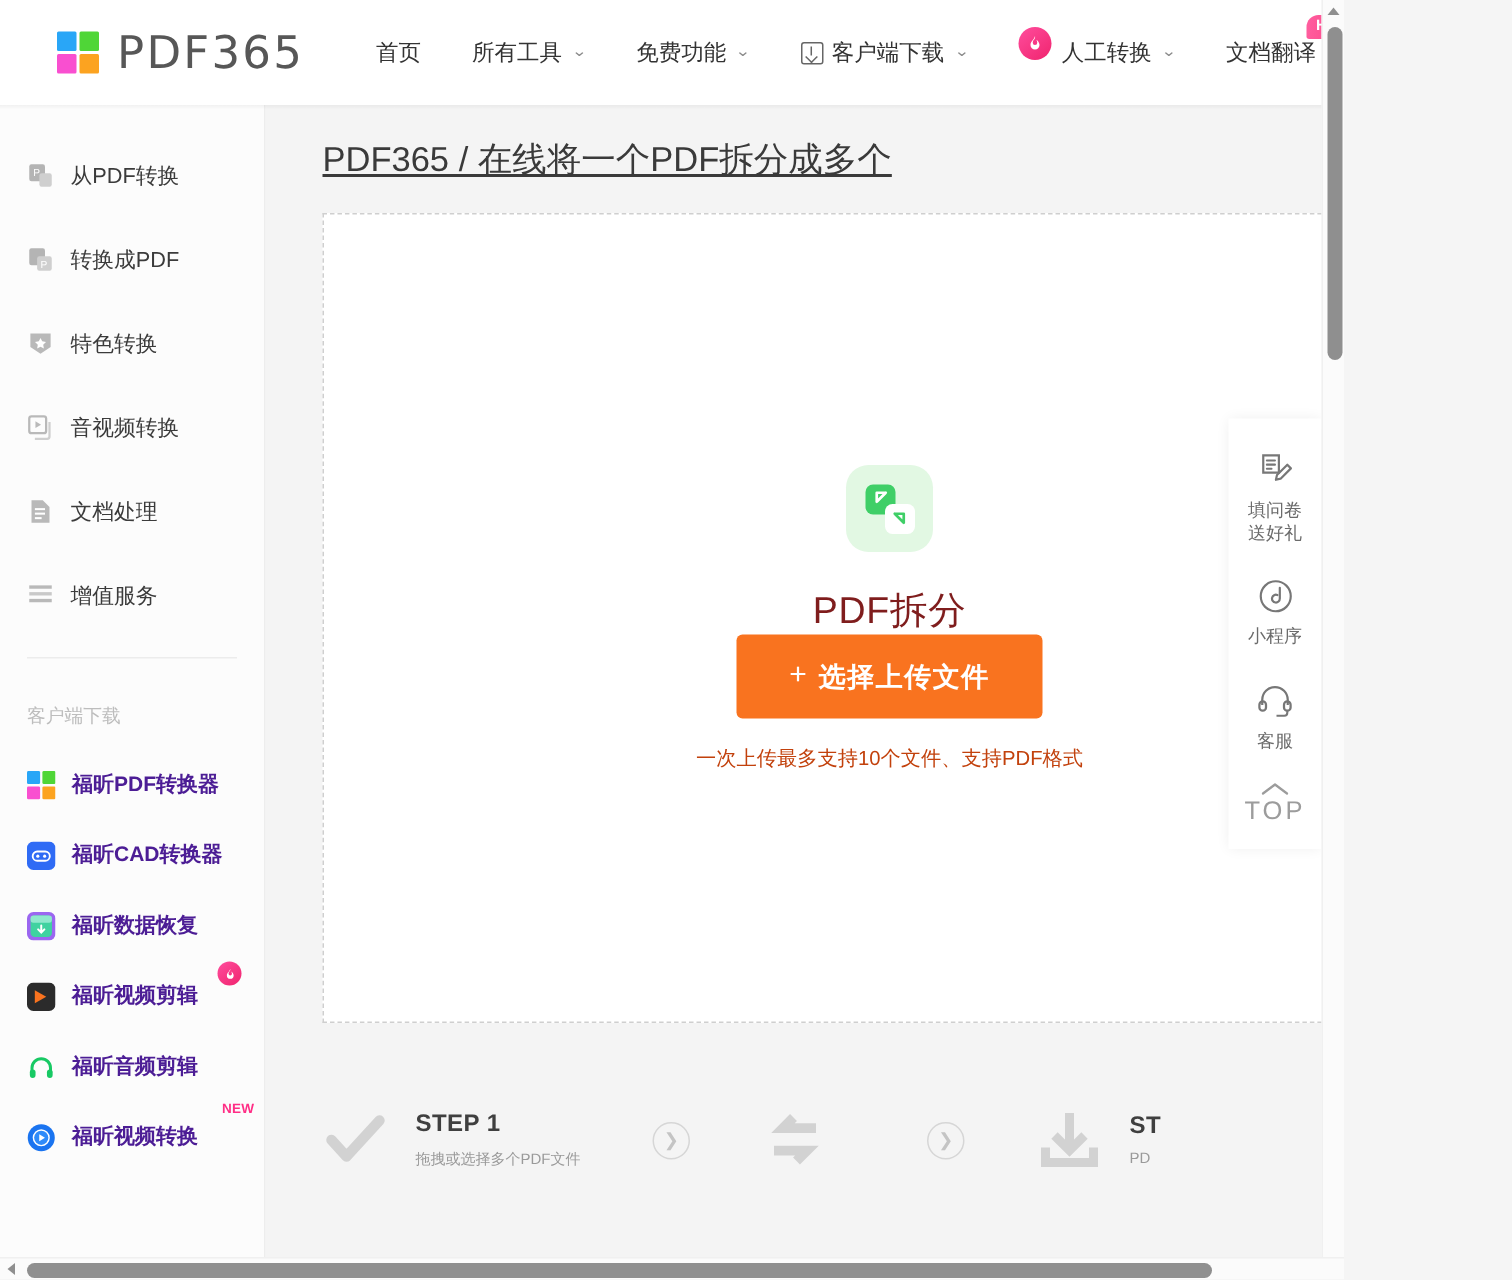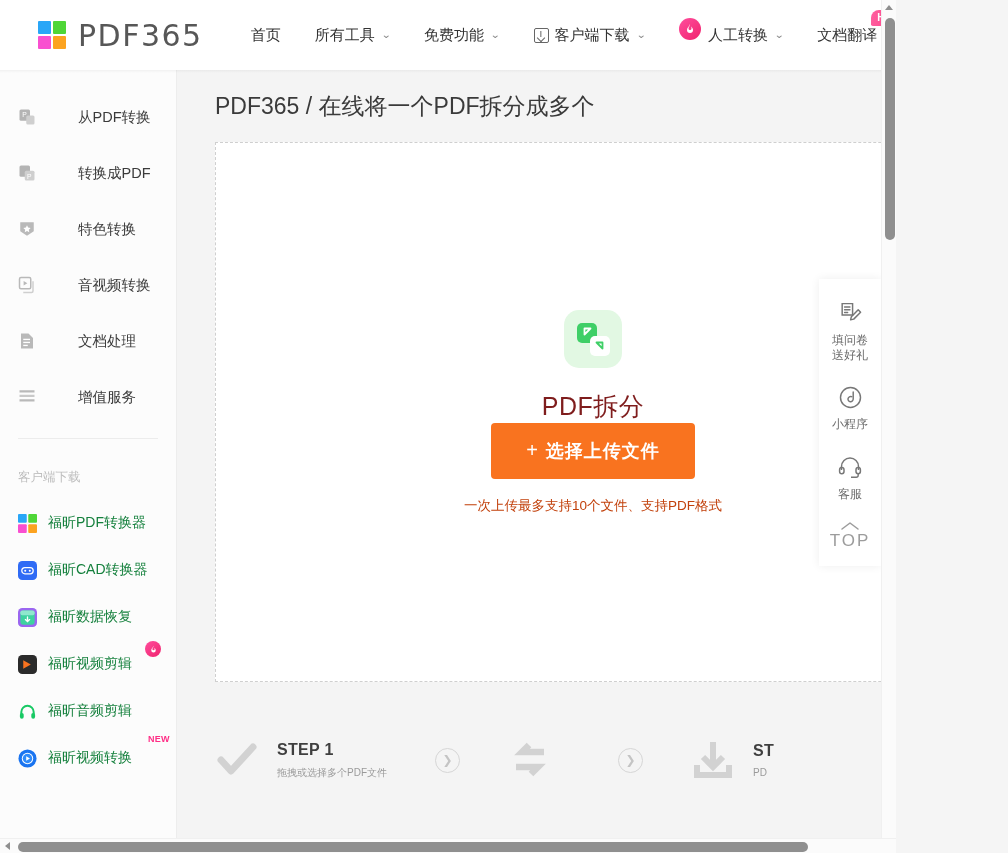--- a/index.html
+++ b/index.html
@@ -108,32 +108,32 @@
   }
   .side-item {
     display: flex; align-items: center;
     height: 30px; margin: 0 0 0 18px;
     cursor: pointer;
   }
   .side-item .s-ico { width: 18px; height: 18px; margin-right: 11px; flex: none; }
   .side-item .s-lbl { font-size: 14.5px; color: #3b3b3b; white-space: nowrap; }
 
   #side-top { padding-top: 32px; }
-  #side-top .side-item { margin-bottom: 26px; gap: 31px; }
+  #side-top .side-item { margin-bottom: 26px; }
 
   #side-divider {
     height: 1px; background: #ececec; margin: 6px 18px 0 18px;
   }
   #side-sub-title {
     font-size: 12.5px; color: #bdbdbd;
     margin: 30px 0 0 18px;
   }
   #side-apps { padding-top: 22px; }
   #side-apps .side-item { margin-bottom: 17px; position: relative; }
-  #side-apps .s-lbl { font-weight: normal; font-size: 14px; color: #15803d; }
+  #side-apps .s-lbl { font-weight: bold; font-size: 14px; color: #4c1d95; }
   .app-ico {
     width: 19px; height: 19px; border-radius: 4px; margin-right: 11px;
     flex: none; display: block; position: relative;
   }
   .mini-flame {
     position: absolute; width: 16px; height: 16px; border-radius: 50%;
     background: linear-gradient(140deg, #ff4d9d 0%, #f0246e 100%);
     display: flex; align-items: center; justify-content: center;
     top: -8px; left: 127px;
   }
@@ -147,21 +147,21 @@
     position: absolute; left: 177px; top: 70px;
     width: 816px; height: 769px;
     background: #f4f4f4;
     overflow: hidden;
   }
   #title-bar {
     display: flex; align-items: center;
     padding: 0 22px 0 38px;
     height: 72px;
   }
-  #page-title { font-size: 23px; color: #3a3a3a; font-weight: 400; }
+  #page-title { font-size: 23px; color: #3a3a3a; font-weight: 400; text-decoration: underline; }
   #mobile-icon {
     margin-left: auto;
     width: 22px; height: 22px; border-radius: 50%;
     background: #f9732a;
     display: flex; align-items: center; justify-content: center;
     cursor: pointer;
   }
 
   #drop-zone {
     margin: 0 22px 0 38px;

